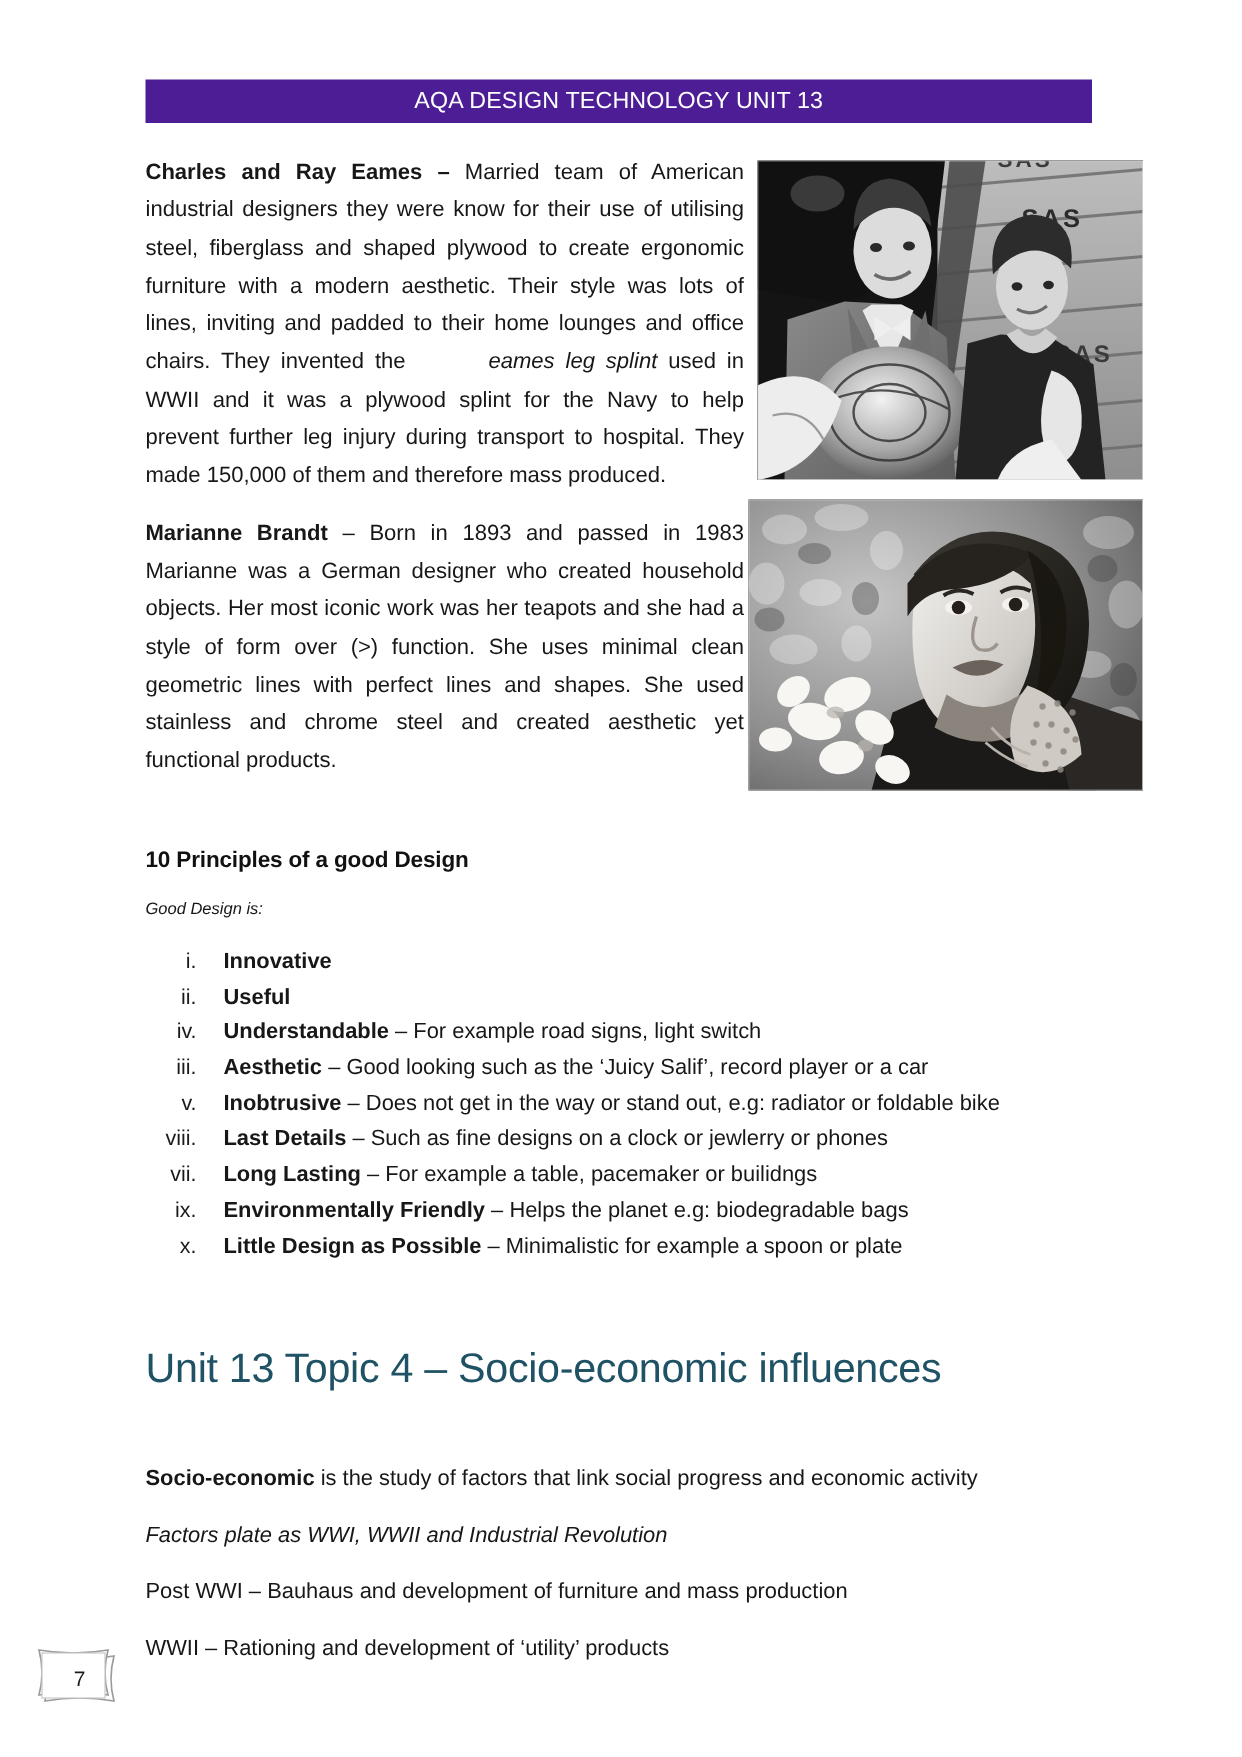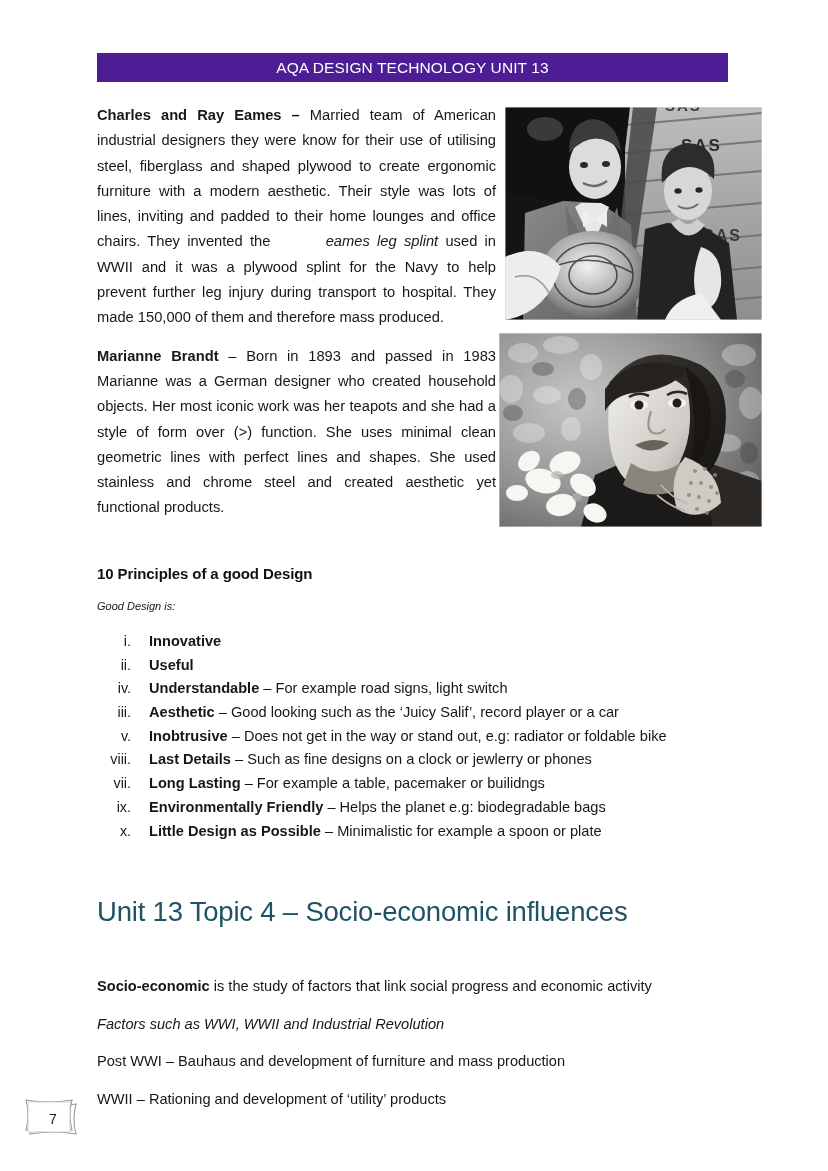--- a/index.html
+++ b/index.html
@@ -414,21 +414,21 @@
       <span class="principle-num">x.</span>
       <span class="principle-term">Little Design as Possible</span>
       <span class="principle-desc"> – Minimalistic for example a spoon or plate</span>
     </div>
   </div>
 
   <div class="topic-heading">Unit 13 Topic 4 – Socio-economic influences</div>
 
   <div class="closing">
     <p><b>Socio-economic</b> is the study of factors that link social progress and economic activity</p>
-    <p class="italic">Factors such as WWI, WWII and Industrial Revolution</p>
+    <p class="italic">Factors plate as WWI, WWII and Industrial Revolution</p>
     <p>Post WWI – Bauhaus and development of furniture and mass production</p>
     <p>WWII – Rationing and development of ‘utility’ products</p>
   </div>
 
   <div class="page-badge">
     <svg width="62" height="46" viewBox="0 0 62 46">
       <path d="M8 8 q23 4 46 0 q-4 15 0 30 q-23 -4 -46 0 q4 -15 0 -30 Z" fill="#ffffff" stroke="#9a9a9a" stroke-width="1.1"></path>
       <path d="M4 4 q23 4 46 0 q-4 15 0 30 q-23 -4 -46 0 q4 -15 0 -30 Z" fill="#ffffff" stroke="#9a9a9a" stroke-width="1.1"></path>
       <rect x="6" y="6" width="42" height="30" fill="#ffffff" stroke="#c9c9c9" stroke-width="0.8"></rect>
     </svg>

